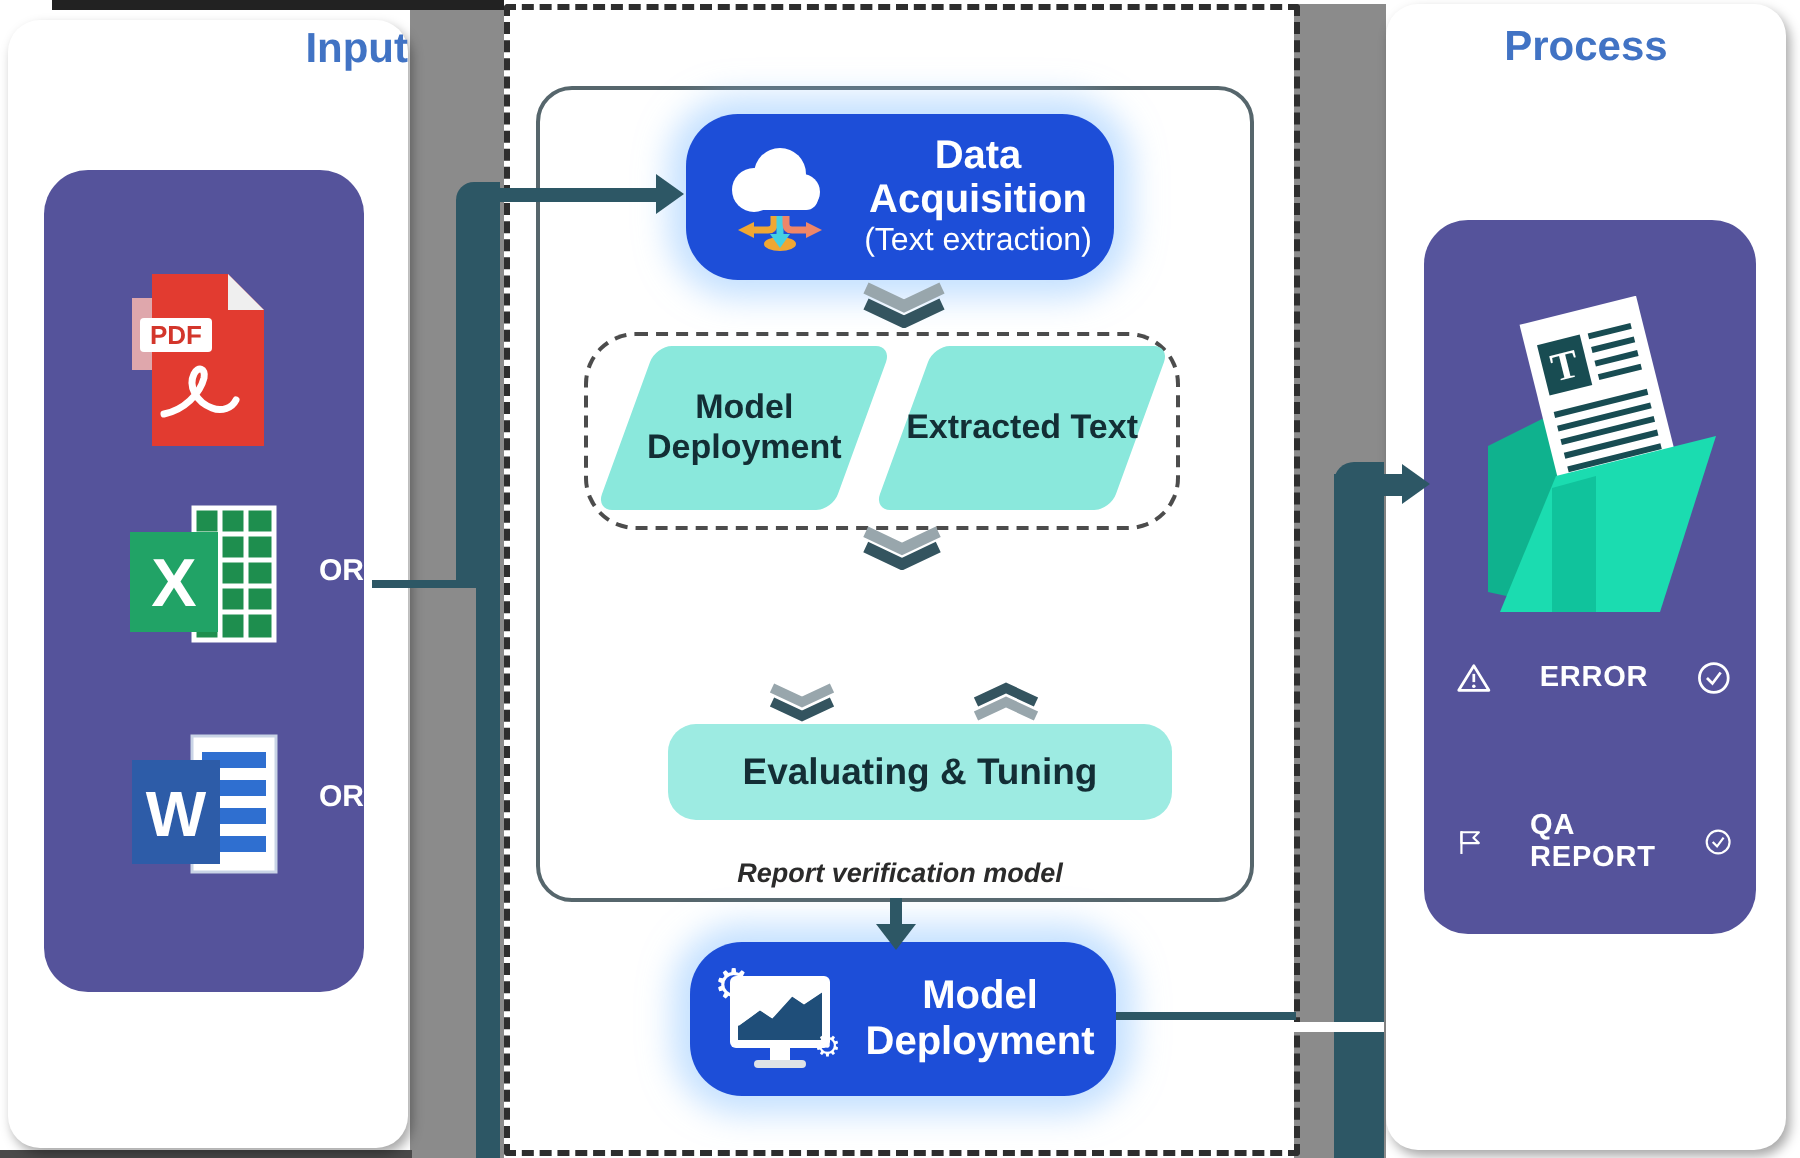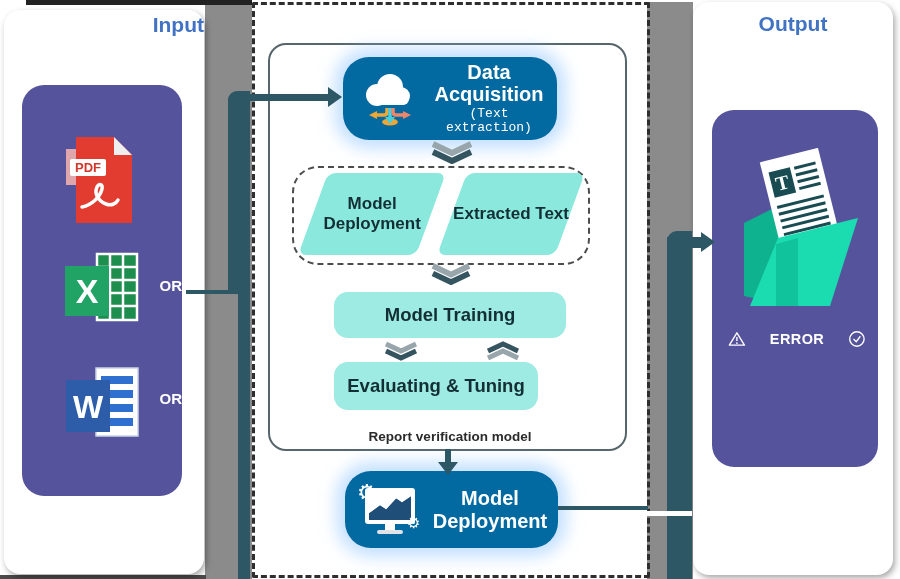--- a/index.html
+++ b/index.html
@@ -11,33 +11,33 @@
   .strip-top{background:#222222;z-index:0;}
   .strip-bottom{background:#4a4a4a;z-index:0;}
   
   .panel{background:#ffffff;border-radius:16px;box-shadow:2px 3px 6px rgba(0,0,0,.35);z-index:1;}
   .panel-title{font-size:21px;font-weight:bold;color:#4173c4;text-align:center;z-index:2;}
   .purple-box{background:#55539b;border-radius:22px;z-index:2;}
   
   .process-frame{border:3px dashed #2e2e2e;border-radius:2px;background:transparent;z-index:1;}
   .process-inner{background:#ffffff;border:2px solid #56666c;border-radius:18px;z-index:2;}
   
-  .blue-block{background:#0369a1;border-radius:26px;z-index:3;
+  .blue-block{background:#1d4ed8;border-radius:26px;z-index:3;
               box-shadow:0 0 16px 9px rgba(150,200,255,.55);display:flex;align-items:center;}
   .blue-block .txt{color:#ffffff;text-align:center;line-height:1.12;}
   .blue-block .t1{font-size:20px;font-weight:bold;}
-  .blue-block .t2{font-size:13px;margin-top:1px;font-family:Liberation Mono, monospace;}
+  .blue-block .t2{font-size:16px;margin-top:1px;}
   
   .mint-rect{background:#9debe2;border-radius:14px;z-index:3;display:flex;align-items:center;justify-content:center;
              color:#132e35;font-size:18.5px;font-weight:bold;}
   .stage-group{border:2.5px dashed #4c4c4c;border-radius:26px;z-index:2;}
   .pgram{background:#8ae8dc;border-radius:8px;transform:skewX(-20deg);z-index:3;
          display:flex;align-items:center;justify-content:center;}
   .pgram .plabel{transform:skewX(20deg);color:#132e35;font-size:17px;font-weight:bold;text-align:center;line-height:1.15;}
-  .note{font-weight:bold;font-size:13.5px;color:#2b2b2b;text-align:center;z-index:3;}
+  .note{font-style:italic;font-weight:bold;font-size:13.5px;color:#2b2b2b;text-align:center;z-index:3;}
   
   .pipe{background:#2d5765;z-index:6;}
   .thin-line{background:#2d5765;z-index:6;}
   .gap-white{background:#ffffff;z-index:7;}
   .head-right{width:0;height:0;border-top:10px solid transparent;border-bottom:10px solid transparent;
               border-left:14px solid #2d5765;z-index:7;}
   .head-down{width:0;height:0;border-left:10px solid transparent;border-right:10px solid transparent;
              border-top:13px solid #2d5765;z-index:7;}
   
   .or-label{color:#ffffff;font-weight:bold;font-size:15px;text-align:right;z-index:3;margin-top:48px;}
@@ -131,34 +131,31 @@
   </div>
   <div class="abs pgram" style="left:452px;top:173px;width:118px;height:82px;">
     <div class="plabel">Extracted Text</div>
   </div>
 
   <svg class="abs" style="left:430px;top:263px;z-index:3;" width="42" height="22" viewBox="0 0 44 23">
     <polyline points="3,3 22,12 41,3" fill="none" stroke="#98a6ac" stroke-width="6"></polyline>
     <polyline points="3,11 22,20 41,11" fill="none" stroke="#34545f" stroke-width="6"></polyline>
   </svg>
 
-  <div class="abs mint-rect" style="left:334px;top:292px;width:232px;height:46px;">
-    <span>Model Training</span>
-  </div>
 
   <svg class="abs" style="left:384px;top:341px;z-index:3;" width="34" height="20" viewBox="0 0 34 20">
     <polyline points="2,3 17,10 32,3" fill="none" stroke="#98a6ac" stroke-width="5"></polyline>
     <polyline points="2,10 17,17 32,10" fill="none" stroke="#34545f" stroke-width="5"></polyline>
   </svg>
   <svg class="abs" style="left:486px;top:341px;z-index:3;" width="34" height="20" viewBox="0 0 34 20">
     <polyline points="2,10 17,3 32,10" fill="none" stroke="#34545f" stroke-width="5"></polyline>
     <polyline points="2,17 17,10 32,17" fill="none" stroke="#98a6ac" stroke-width="5"></polyline>
   </svg>
 
-  <div class="abs mint-rect" style="left:334px;top:362px;width:204px;height:48px;">
+  <div class="abs mint-rect" style="left:334px;top:362px;width:252px;height:48px;">
     <span>Evaluating &amp; Tuning</span>
   </div>
 
   <div class="abs note" style="left:310px;top:429px;width:280px;">Report verification model</div>
 
   <div class="abs thin-line" style="left:445px;top:449px;width:6px;height:15px;"></div>
   <div class="abs head-down" style="left:438px;top:462px;"></div>
 
   <div class="abs blue-block" style="left:345px;top:471px;width:213px;height:77px;">
     <svg style="position:absolute;left:12px;top:11px;" width="66" height="56" viewBox="0 0 66 56">
@@ -169,21 +166,21 @@
       <rect x="20" y="48" width="26" height="4" rx="2" fill="#dfe3e6"></rect>
       <text x="0" y="18" font-size="22" fill="#ffffff" font-family="DejaVu Sans, sans-serif">⚙</text>
       <text x="50" y="46" font-size="15" fill="#ffffff" font-family="DejaVu Sans, sans-serif">⚙</text>
     </svg>
     <div class="txt" style="position:absolute;left:86px;width:118px;">
       <div class="t1">Model Deployment</div>
     </div>
   </div>
 
   <div class="abs panel" style="left:693px;top:2px;width:200px;height:573px;"></div>
-  <div class="abs panel-title" style="left:693px;top:12px;width:200px;">Output</div>
+  <div class="abs panel-title" style="left:693px;top:12px;width:200px;">Process</div>
   <div class="abs purple-box" style="left:712px;top:110px;width:166px;height:357px;"></div>
 
   <svg class="abs" style="left:730px;top:148px;z-index:3;" width="130" height="162" viewBox="0 0 130 162">
     <polygon points="14,75 60,52 60,158 14,148" fill="#0fb28e"></polygon>
     <g transform="rotate(-14 70 60)">
       <rect x="42" y="6" width="60" height="96" fill="#ffffff"></rect>
       <rect x="48" y="18" width="22" height="26" fill="#184c52"></rect>
       <text x="59" y="38" text-anchor="middle" font-size="20" font-weight="bold" fill="#ffffff" font-family="Liberation Serif, serif">T</text>
       <g stroke="#184c52" stroke-width="3">
         <line x1="74" y1="20" x2="96" y2="20"></line>
@@ -209,20 +206,31 @@
       <circle cx="13" cy="18" r="1.3" fill="#ffffff"></circle>
     </svg>
     <span class="olabel">ERROR</span>
     <svg width="26" height="26" viewBox="0 0 26 26">
       <circle cx="13" cy="13" r="10.5" stroke="#ffffff" stroke-width="2" fill="none"></circle>
       <polyline points="8,13 12,17 18,9" stroke="#ffffff" stroke-width="2" fill="none"></polyline>
     </svg>
   </div>
 
 
+  <div class="abs out-row" style="left:728px;top:408px;width:138px;height:26px;">
+    <svg width="24" height="26" viewBox="0 0 24 26">
+      <line x1="5" y1="3" x2="5" y2="24" stroke="#ffffff" stroke-width="2"></line>
+      <polygon points="5,4 21,4 16,9 21,14 5,14" stroke="#ffffff" stroke-width="2" fill="none" stroke-linejoin="round"></polygon>
+    </svg>
+    <span class="olabel">QA REPORT</span>
+    <svg width="26" height="26" viewBox="0 0 26 26">
+      <circle cx="13" cy="13" r="10.5" stroke="#ffffff" stroke-width="2" fill="none"></circle>
+      <polyline points="8,13 12,17 18,9" stroke="#ffffff" stroke-width="2" fill="none"></polyline>
+    </svg>
+  </div>
 
   <div class="abs thin-line" style="left:186px;top:290px;width:54px;height:4px;"></div>
   <div class="abs pipe" style="left:228px;top:91px;width:22px;height:203px;border-top-left-radius:9px;"></div>
   <div class="abs pipe" style="left:238px;top:294px;width:12px;height:285px;"></div>
   <div class="abs thin-line" style="left:234px;top:94px;width:96px;height:7px;"></div>
   <div class="abs head-right" style="left:328px;top:87px;"></div>
 
   <div class="abs thin-line" style="left:558px;top:506px;width:90px;height:4px;"></div>
   <div class="abs pipe" style="left:667px;top:231px;width:25px;height:348px;border-top-left-radius:10px;"></div>
   <div class="abs gap-white" style="left:646px;top:511px;width:46px;height:5px;"></div>

